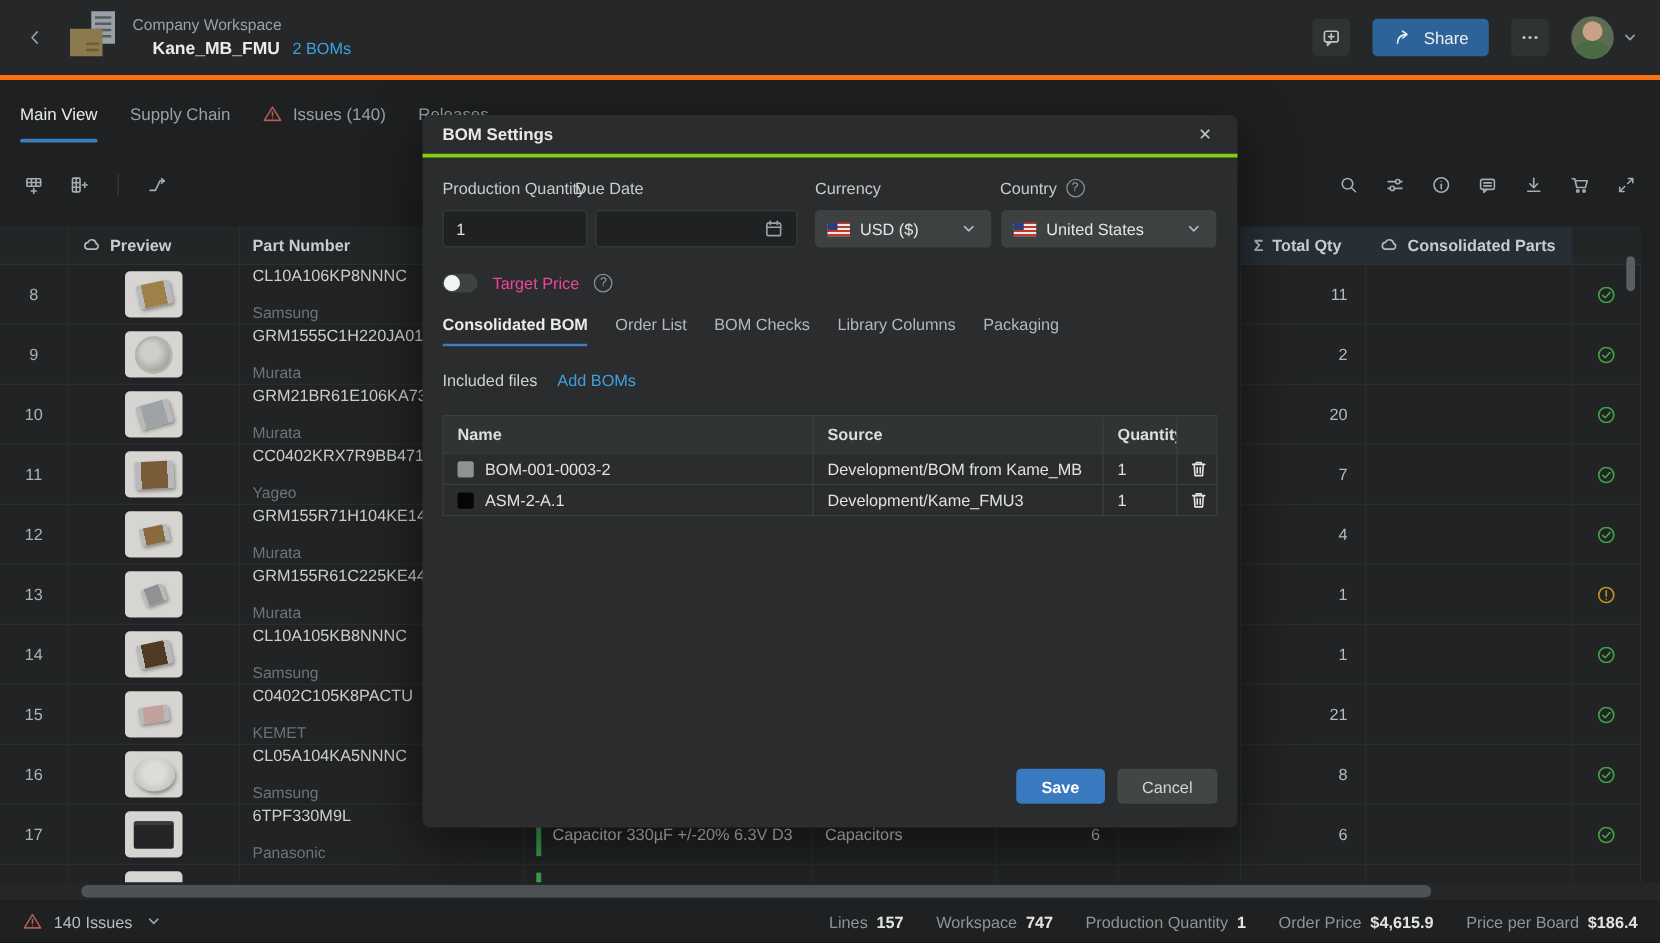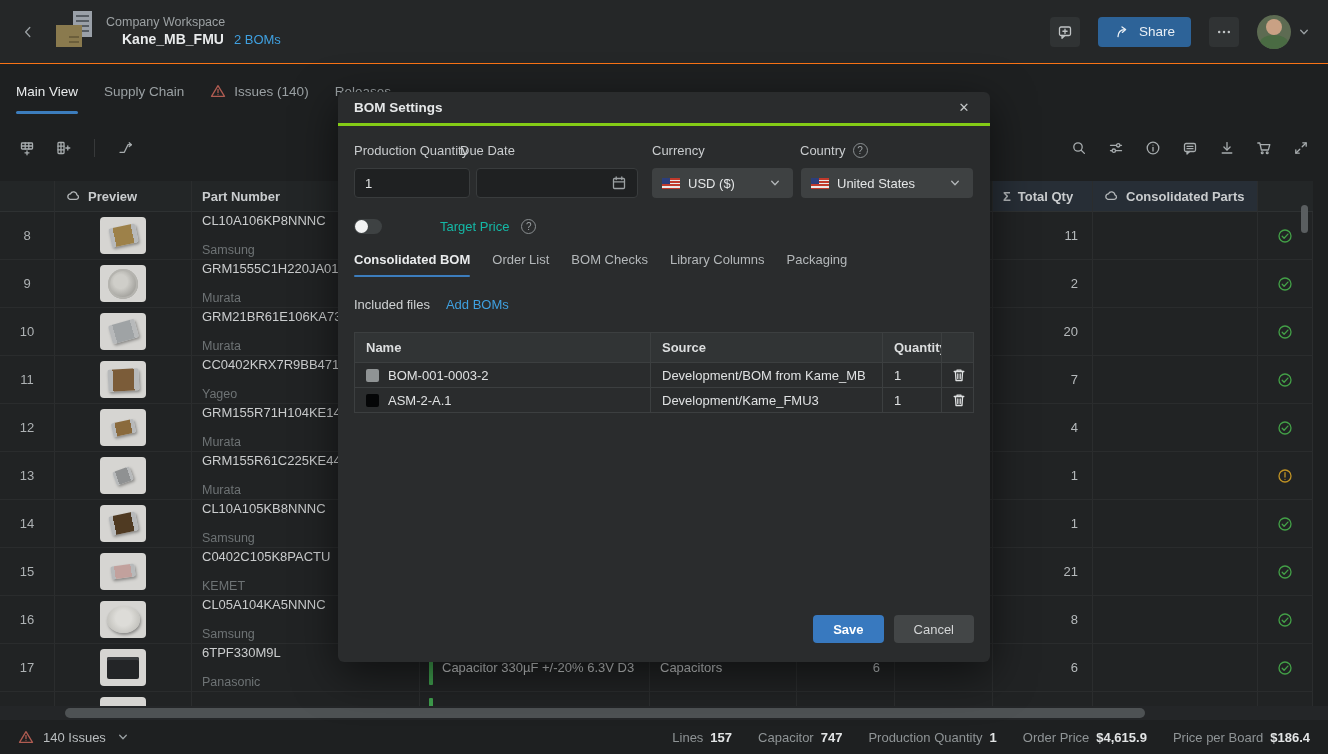--- a/index.html
+++ b/index.html
@@ -6,21 +6,21 @@
   html,body { background:#141516; }
   .app {
     position:relative; width:1328px; height:754px; overflow:hidden;
     background:#1e2021; font-family:"Liberation Sans","DejaVu Sans",sans-serif;
     color:#c9ccce; font-size:13px; -webkit-font-smoothing:antialiased;
   }
   svg { display:block; }
 
   
   .topbar { position:absolute; top:0; left:0; right:0; height:64px; background:#252728;
-            display:flex; align-items:center; padding:0 16px; border-bottom:1px solid #f97316; }
+            display:flex; align-items:center; padding:0 16px; border-bottom:4px solid #f97316; }
   .backbtn { width:24px; height:24px; color:#9aa0a3; display:flex; align-items:center; justify-content:center; cursor:pointer; }
   .applogo { position:relative; width:36px; height:42px; margin-left:16px; }
   .applogo .board { position:absolute; left:0; top:14px; width:26px; height:22px; background:#8a7a4e; }
   .applogo .board i { position:absolute; right:3px; display:block; width:10px; height:2px; background:#6b5e3b; }
   .applogo .doc { position:absolute; right:0; top:0; width:19px; height:26px; background:#9aa0a8;
                   display:flex; flex-direction:column; gap:3px; padding:4px 3px; }
   .applogo .doc i { display:block; height:2px; background:#565c63; }
   .titleblock { margin-left:14px; line-height:1.35; }
   .wsname { color:#9ca1a3; font-size:12.5px; }
   .projrow { display:flex; gap:10px; align-items:baseline;padding-left:16px; }
@@ -124,21 +124,21 @@
   .tinput .calic { margin-left:auto; color:#9ca1a3; display:flex; cursor:pointer; }
   .dd { position:absolute; height:30px; background:#3e4142; border-radius:4px; color:#e3e5e6;
         display:flex; align-items:center; gap:8px; padding:0 10px; cursor:pointer; }
   .dd .ddcaret { margin-left:auto; color:#b3b7b9; display:flex; }
   .flag { position:relative; width:18px; height:11px; flex:0 0 18px;
           background:repeating-linear-gradient(180deg,#c0392b 0 1.6px,#e8e8e8 1.6px 3.2px); }
   .flag::after { content:''; position:absolute; left:0; top:0; width:8px; height:6px; background:#2c3e7a; }
   .togglerow { position:absolute; top:127px; left:16px; display:flex; align-items:center; gap:12px; }
   .switch { width:28px; height:15px; border-radius:8px; background:#3e4243; position:relative; cursor:pointer; }
   .switch::after { content:''; position:absolute; left:1px; top:1px; width:13px; height:13px; border-radius:50%; background:#f2f3f3; }
-  .togglelabel { color:#14b8a6;margin-left:46px; }
+  .togglelabel { color:#ec4899; }
   .mtabs { position:absolute; top:160px; left:16px; right:16px; display:flex; gap:22px; }
   .mtab { color:#b4b8ba; padding-bottom:10px; position:relative; cursor:pointer; white-space:nowrap; }
   .mtab.active { color:#e9ebec; font-weight:bold; }
   .mtab.active::after { content:''; position:absolute; left:0; right:0; bottom:0; height:2.5px; background:#3c7dbd; border-radius:2px; }
   .inclrow { position:absolute; top:205px; left:16px; display:flex; gap:16px; align-items:center; }
   .incl { color:#cfd2d3; }
   .addboms { color:#3fa0e0; cursor:pointer; }
   .ftable { position:absolute; top:240px; left:16px; width:620px; border:1px solid #3c3f40; }
   .frow { display:grid; grid-template-columns:296px 232px 59px 33px; }
   .fhead { background:#313435; height:29px; }
@@ -696,21 +696,21 @@
             <path d="M4.7 6.3 L8 9.7 L11.3 6.3"></path>
           </svg>
         </span>
     </div>
     <div class="stats" id="stats">
         <div class="stat">
           <span class="sl">Lines</span>
           <span class="sv">157</span>
         </div>
         <div class="stat">
-          <span class="sl">Capacitor</span>
+          <span class="sl">Workspace</span>
           <span class="sv">747</span>
         </div>
         <div class="stat">
           <span class="sl">Production Quantity</span>
           <span class="sv">1</span>
         </div>
         <div class="stat">
           <span class="sl">Order Price</span>
           <span class="sv">$4,615.9</span>
         </div>

